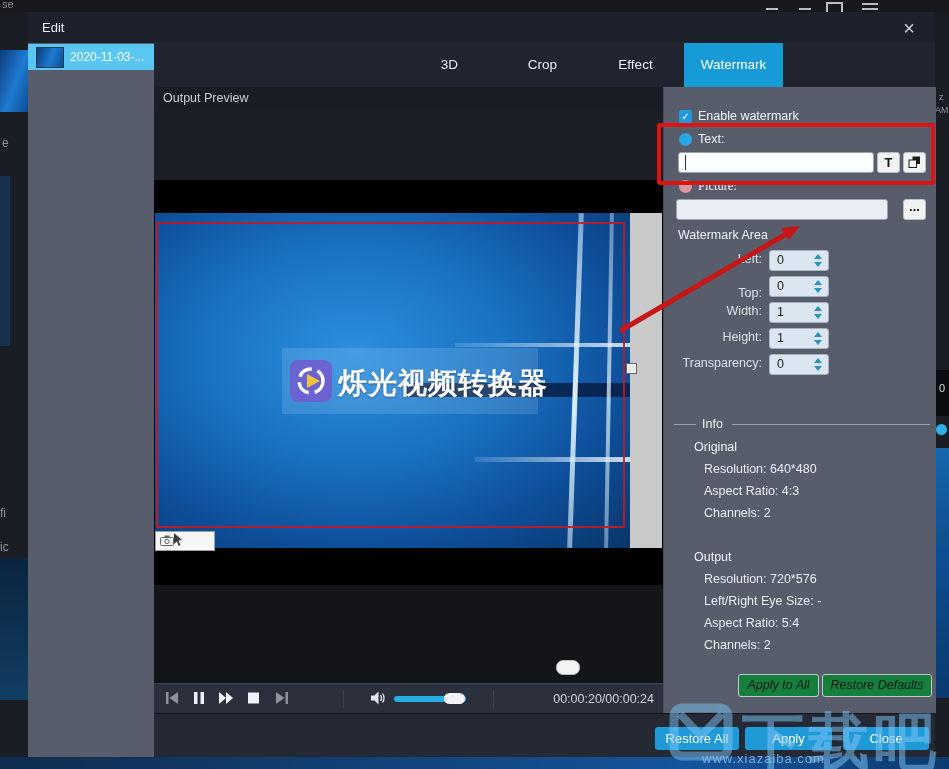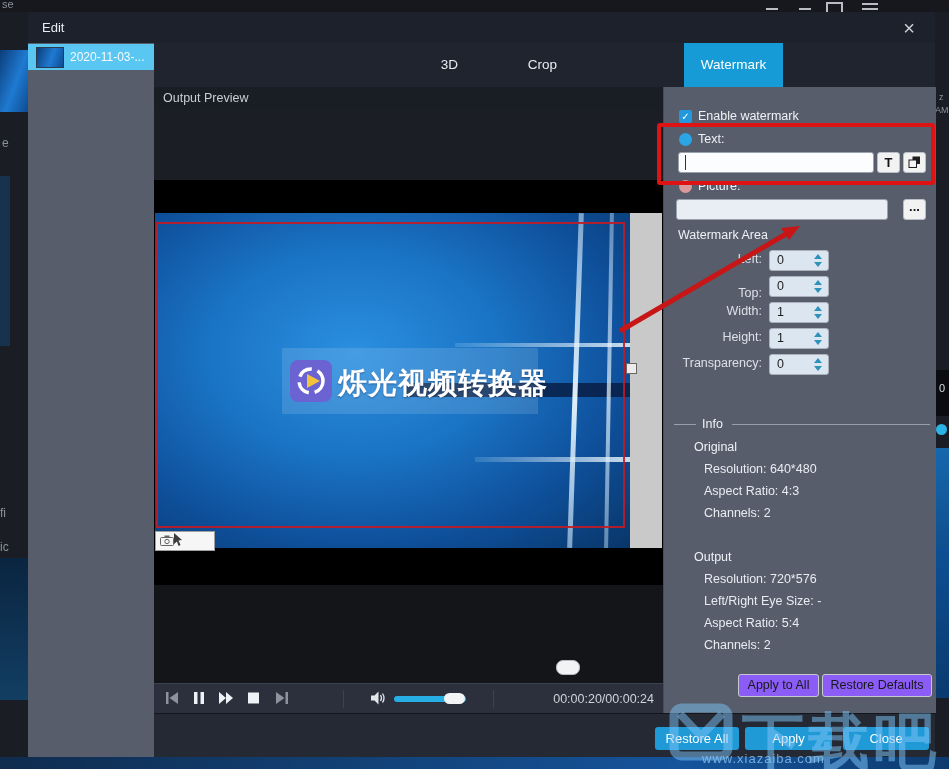--- a/index.html
+++ b/index.html
@@ -59,22 +59,22 @@
   .spin-label{color:#dbe0e7;font-size:12.5px;text-align:right;white-space:nowrap;}
   .spinbox{background:#dce6f1;border:1px solid #a9b2bd;border-radius:3px;cursor:text;}
   .spin-val{color:#1c1c1c;font-size:12.5px;line-height:19px;padding-left:7px;}
   .sp-up{width:0;height:0;border-left:4px solid transparent;border-right:4px solid transparent;
          border-bottom:5px solid #2e93ba;position:absolute;right:6px;top:3px;cursor:pointer;}
   .sp-dn{width:0;height:0;border-left:4px solid transparent;border-right:4px solid transparent;
          border-top:5px solid #2e93ba;position:absolute;right:6px;bottom:3px;cursor:pointer;}
   .divline{background:#9aa0a9;height:1px;}
   .info-t{color:#eef2f7;font-size:12.5px;}
   .info-l{color:#e8ecf1;font-size:12.5px;white-space:nowrap;}
-  .white-btn{background:#8b5cf6;border:1px solid #c6cad0;border-radius:3px;color:#18181a;font-size:12.5px;
-             text-align:center;line-height:21px;cursor:pointer;white-space:nowrap;}
+  .white-btn{background:#15803d;border:1px solid #c6cad0;border-radius:3px;color:#18181a;font-size:12.5px;
+             text-align:center;line-height:21px;cursor:pointer;white-space:nowrap;font-style:italic;}
   
   .footer{background:#242934;border-top:1px solid #12151b;}
   .blue-btn{background:#1f9ad6;border-radius:3px;color:#ffffff;font-size:13px;text-align:center;
             line-height:23px;cursor:pointer;}
   
   .anno-rect{border:4px solid #de1414;border-radius:3px;}
   .wm-big{color:rgba(125,195,245,.52);font-size:62px;font-weight:bold;letter-spacing:4px;white-space:nowrap;}
   .wm-url{color:rgba(140,195,240,.8);font-size:13px;letter-spacing:1px;}
   .strip-bottom{background:linear-gradient(90deg,#0f2c4e,#15549b 72%,#0d3a6e);}
   .edgetxt{color:#8b929c;font-size:11px;}
@@ -121,20 +121,21 @@
   <div class="abs sidebar" style="left:28px;top:43px;width:126px;height:714px;">
     <div class="abs sel-item" style="left:0;top:1px;width:126px;height:26px;">
       <div class="abs sel-thumb" style="left:8px;top:3px;width:26px;height:19px;"></div>
       <div class="abs sel-label" style="left:42px;top:0;width:82px;">2020-11-03-...</div>
     </div>
   </div>
 
   <div class="abs tabbar" style="left:154px;top:43px;width:781px;height:44px;">
     <div class="abs tab" style="left:249px;top:0;">3D</div>
     <div class="abs tab" style="left:342px;top:0;">Crop</div>
+    <div class="abs tab" style="left:435px;top:0;">Effect</div>
     <div class="abs tab active" style="left:530px;top:0;">Watermark</div>
   </div>
 
   <div class="abs" style="left:154px;top:87px;width:509px;height:626px;background:#1b1e24;">
     <div class="abs pv-titlebar" style="left:0;top:0;width:509px;height:23px;">
       <div class="pv-title">Output Preview</div>
     </div>
     <div class="abs pv-upper" style="left:0;top:23px;width:509px;height:93px;"></div>
 
     <div class="abs stage" style="left:0;top:93px;width:509px;height:405px;">
@@ -235,21 +236,21 @@
     </div>
     <div class="abs sq-btn" style="left:213px;top:65px;width:21px;height:19px;">T</div>
     <div class="abs sq-btn" style="left:239px;top:65px;width:21px;height:19px;">
       <svg width="13" height="13" style="margin-top:3px;">
         <rect x="4.5" y="0.5" width="7.5" height="7.5" fill="#1d1d1f"></rect>
         <rect x="1" y="4" width="7.5" height="7.5" fill="#f2f2f3" stroke="#1d1d1f"></rect>
       </svg>
     </div>
 
     <div class="abs radio off" style="left:15px;top:93px;width:13px;height:13px;"></div>
-    <div class="abs lbl" style="left:34px;top:92px;">Picture:</div>
+    <div class="abs lbl" style="left:34px;top:92px;font-family:Liberation Serif, serif;">Picture:</div>
     <div class="abs inputbox alt" style="left:12px;top:112px;width:210px;height:19px;">
       <span></span>
     </div>
     <div class="abs sq-btn" style="left:239px;top:112px;width:21px;height:19px;line-height:14px;">...</div>
 
     <div class="abs lbl" style="left:14px;top:141px;">Watermark Area</div>
 
     <div class="abs" style="left:0;top:163px;width:272px;height:19px;">
       <div class="abs spin-label" style="left:0;top:2px;width:98px;">Left:</div>
       <div class="abs spinbox" style="left:105px;top:0;width:58px;height:19px;">

